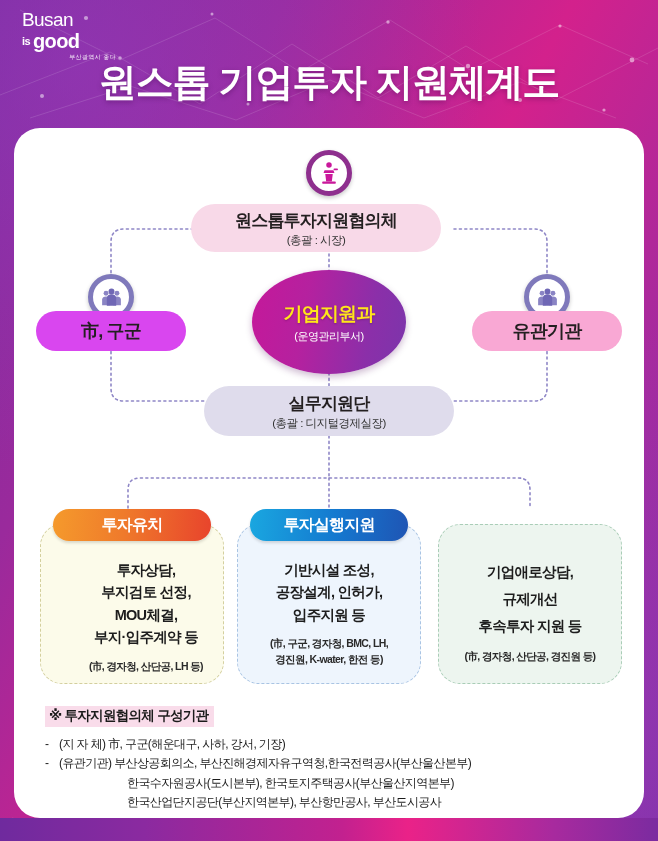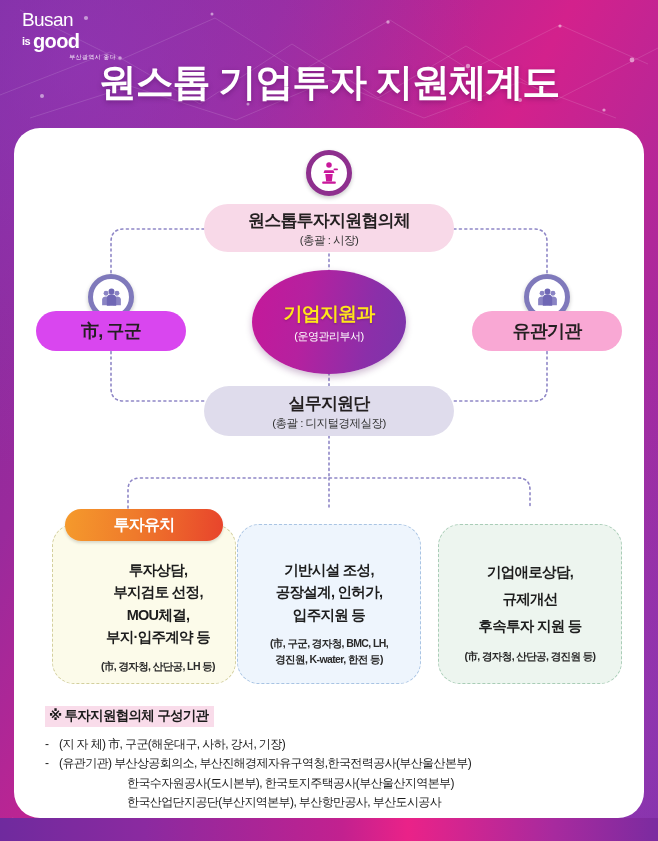--- a/index.html
+++ b/index.html
@@ -118,21 +118,21 @@
     letter-spacing: -0.8px;
     color: #231f20;
   }
   .node .sub {
     letter-spacing: -0.5px;
     color: #333;
   }
 
   
   #node-council {
-    left: 190px;
+    left: 177px;
     top: 76px;
     width: 250px;
     height: 48px;
     background: #f8d9e8;
     border-radius: 25px;
   }
   #node-council .ttl { font-size: 17px; }
   #node-council .sub { font-size: 11.5px; margin-top: 1px; }
 
   .badge-icon {
@@ -219,21 +219,21 @@
   .card {
     position: absolute;
     top: 396px;
     width: 184px;
     height: 160px;
     box-sizing: border-box;
     border-radius: 22px;
     border: 1.6px dashed #b9c0d6;
     padding-top: 34px;
   }
-  #card-1 { left: 38px;  background: #fcfbea; border-color: #d3cf9e; padding-left: 28px; }
+  #card-1 { left: 26px;  background: #fcfbea; border-color: #d3cf9e; padding-left: 28px; }
   #card-2 { left: 223px; background: #eef5fd; border-color: #a9c4e3; }
   #card-3 { left: 424px; background: #edf5ef; border-color: #a9cdb7; }
 
   .card-head {
     position: absolute;
     top: -16px;
     left: 50%;
     transform: translateX(-50%);
     height: 32px;
     min-width: 118px;
@@ -432,20 +432,21 @@
       <div class="sub">(총괄 : 디지털경제실장)</div>
     </div>
 
     <div class="card" id="card-1">
       <div class="card-head">투자유치</div>
       <div class="card-body">투자상담,<br>부지검토 선정,<br>MOU체결,<br>부지·입주계약 등</div>
       <div class="card-note">(市, 경자청, 산단공, LH 등)</div>
     </div>
 
     <div class="card" id="card-2">
+      <div class="card-head">투자실행지원</div>
       <div class="card-body">기반시설 조성,<br>공장설계, 인허가,<br>입주지원 등</div>
       <div class="card-note">(市, 구군, 경자청, BMC, LH,<br>경진원, K-water, 한전 등)</div>
     </div>
 
     <div class="card" id="card-3">
       <div class="card-body">기업애로상담,<br>규제개선<br>후속투자 지원 등</div>
       <div class="card-note">(市, 경자청, 산단공, 경진원 등)</div>
     </div>
 
     <div id="footnote">

